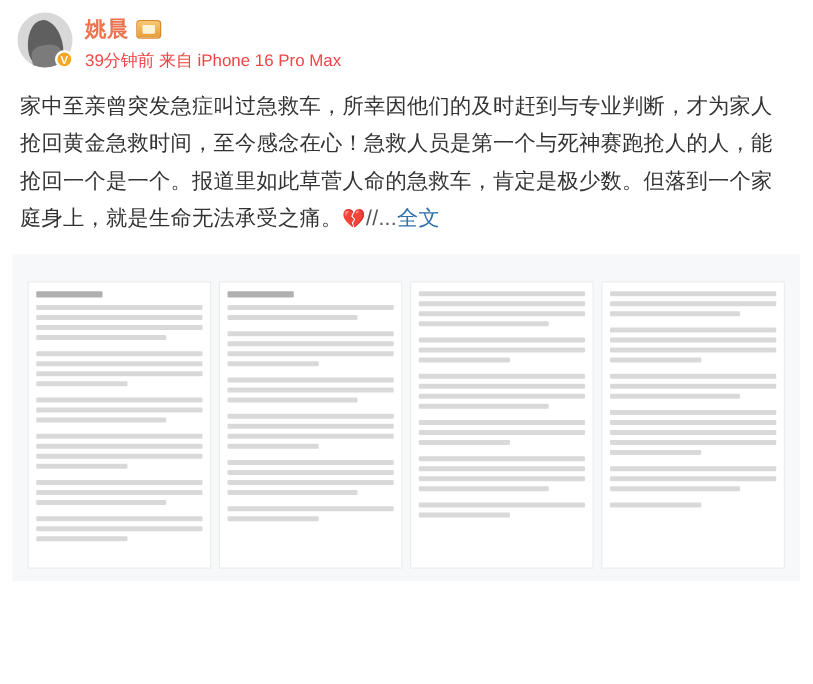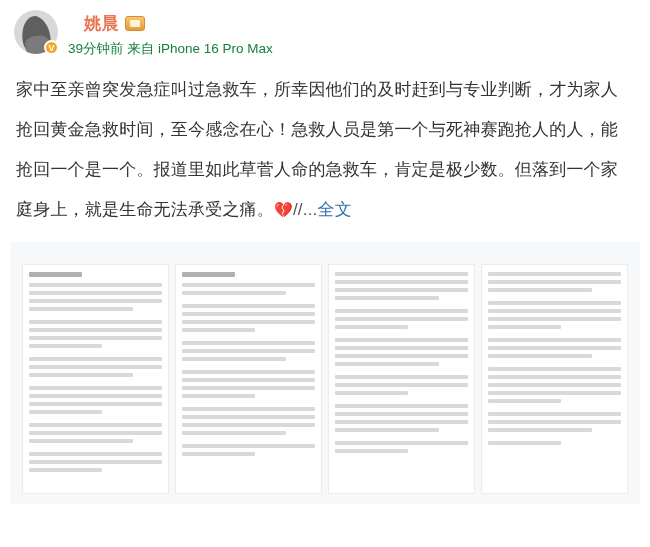--- a/index.html
+++ b/index.html
@@ -81,21 +81,20 @@
   }
   .head-info {
     display: flex;
     flex-direction: column;
     justify-content: center;
     padding-top: 2px;
   }
   .name-row {
     display: flex;
     align-items: center;
-    margin-left: 16px;
   }
   .username {
     font-size: 17px;
     color: #eb7350;
     font-weight: bold;
     letter-spacing: .5px;
   }
   .medal {
     margin-left: 6px;
     width: 20px;
@@ -112,27 +111,27 @@
     left: 4px;
     top: 3px;
     width: 10px;
     height: 7px;
     background: #fff3d6;
     border-radius: 1px;
   }
   .meta-row {
     margin-top: 5px;
     font-size: 13.5px;
-    color: #15803d;
+    color: #ef4444;
   }
   
   .main-text {
     padding: 8px 16px 0 16px;
     font-size: 17px;
-    line-height: 40px;
+    line-height: 30px;
     color: #333333;
     letter-spacing: .2px;
     word-break: break-all;
   }
   .heart {
     color: #e8475c;
     font-size: 15px;
   }
   .slashes {
     color: #555555;

